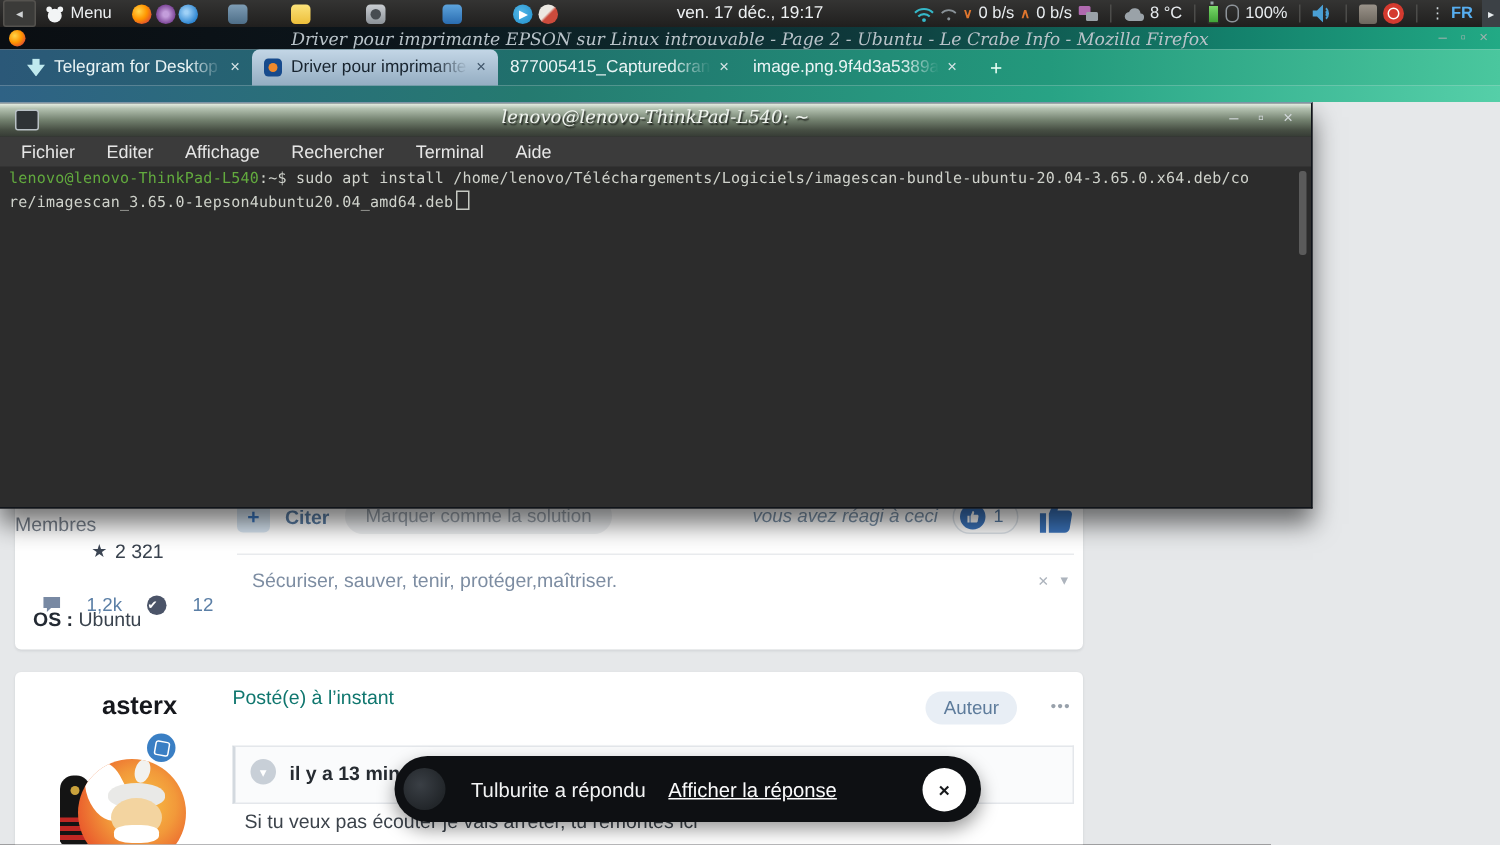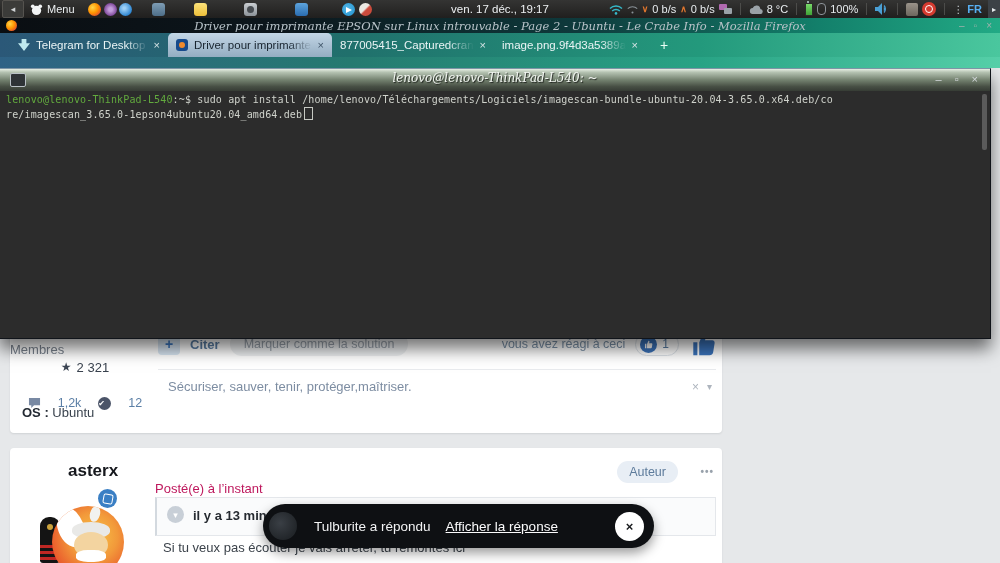--- a/index.html
+++ b/index.html
@@ -66,21 +66,21 @@
   .t1{width:158px;} .t2{width:164px;} .t3{width:162px;} .t4{width:152px;}
   .fav-dl{width:12px;height:12px;flex:0 0 auto;background:#bfe9ee;
       clip-path:polygon(50% 100%,0 35%,30% 35%,30% 0,70% 0,70% 35%,100% 35%);}
   .fav-crab{width:12px;height:12px;flex:0 0 auto;border-radius:3px;background:#174a8c;position:relative;}
   .fav-crab::after{content:"";position:absolute;left:3px;top:3px;width:6px;height:6px;border-radius:50%;background:#f08a2d;}
   .newtab{margin-left:14px;color:#eafff5;font-size:14px;line-height:1;}
   .ff-strip{position:absolute;top:57px;left:0;right:0;height:11px;z-index:39;
      background:linear-gradient(90deg,#2f6285 0%,#257a70 35%,#28a385 70%,#55cfa8 100%);}
 
   
-  .terminal{position:absolute;left:-1px;top:68px;width:992px;height:271px;z-index:30;background:#2c2c2c;
+  .terminal{position:absolute;left:-1px;top:68px;width:876px;height:271px;z-index:30;background:#2c2c2c;
      border:1px solid #10141a;border-top:1px solid #7d95a6;box-sizing:border-box;
      box-shadow:0 10px 16px rgba(0,0,0,.55);}
   .t-titlebar{position:relative;height:22px;
      background:linear-gradient(180deg,#e7efe4 0%,#b4c2b1 15%,#73816f 50%,#474f44 80%,#363c35 100%);}
   .t-win-icon{position:absolute;left:10px;top:4px;width:14px;height:12px;background:#2e3336;
      border:1px solid #b9c1c6;border-radius:2px;}
   .t-title{position:absolute;left:0;right:0;top:2px;text-align:center;font-family:"DejaVu Serif",serif;
      font-style:italic;font-size:12px;color:#f0f4ef;text-shadow:1px 1px 1px rgba(0,0,0,.7);}
   .t-controls{position:absolute;right:12px;top:3px;display:flex;gap:13px;color:#d2d7da;font-size:11px;line-height:1.3;}
   .t-menubar{height:20px;background:#3b3b3b;display:flex;align-items:center;padding-left:14px;}
@@ -105,33 +105,33 @@
   .stats-row{top:66px;display:flex;justify-content:center;align-items:center;gap:6px;font-size:12.5px;color:#5b7fa6;}
   .chk{width:13px;height:13px;border-radius:50%;background:#4b5468;color:#fff;font-size:8px;line-height:13px;display:inline-block;}
   .os-row{top:83px;font-size:13px;color:#3a434e;}
   .os-row b{color:#232a33;}
   .action-row{position:absolute;left:148px;right:6px;top:8px;height:28px;display:flex;align-items:center;gap:10px;}
   .q-ico{width:22px;height:22px;border-radius:4px;background:#d9e7f4;color:#3c79c4;font-weight:bold;
          font-size:14px;display:flex;align-items:center;justify-content:center;}
   .cite-link{font-size:13px;color:#5b7fa6;font-weight:700;}
   .mark-pill{background:#eef0f2;border-radius:15px;padding:5px 14px;font-size:12.5px;color:#99a2ac;}
   .spacer{flex:1;}
-  .reacted{font-size:12.5px;color:#7d94ab;}
+  .reacted{font-size:12.5px;color:#7d94ab;font-style:italic;}
   .react-pill{display:flex;align-items:center;gap:5px;border:1px solid #dde3e9;border-radius:14px;
               padding:2px 9px 2px 4px;background:#fff;font-size:12px;color:#5b7fa6;}
   .mini-thumb{width:17px;height:17px;border-radius:50%;background:#3b74bc;display:flex;align-items:center;justify-content:center;}
   .big-thumb{margin-left:2px;}
   .divider1{position:absolute;left:148px;right:6px;top:47px;height:1px;background:#e9ebee;}
   .sig-row{position:absolute;left:158px;right:10px;top:57px;display:flex;align-items:center;font-size:13px;color:#7d8da2;}
   .sig-row .txt{flex:1;}
   .sig-x{color:#adb4bd;font-size:12px;margin-right:8px;}
   .sig-ch{color:#adb4bd;font-size:10px;}
 
   .author-name{position:absolute;left:58px;top:13px;font-size:17px;font-weight:bold;color:#16181d;}
-  .posted{position:absolute;left:145px;top:33px;font-size:13px;color:#be185d;}
+  .posted{position:absolute;left:145px;top:9px;font-size:13px;color:#0f766e;}
   .auteur-badge{position:absolute;right:44px;top:13px;background:#e8eef5;color:#5d7b9b;font-size:12.5px;
                 padding:4px 12px;border-radius:13px;}
   .post-dots{position:absolute;right:8px;top:18px;color:#98a1ab;font-size:10px;letter-spacing:1px;font-weight:bold;}
   .epaulette{position:absolute;left:30px;top:69px;width:20px;height:46px;background:#141414;border-radius:9px 9px 3px 3px;}
   .epaulette::before{content:"";position:absolute;left:7px;top:7px;width:6px;height:6px;background:#caa23c;border-radius:50%;}
   .epaulette::after{content:"";position:absolute;left:0;right:0;bottom:2px;height:16px;
       background:repeating-linear-gradient(180deg,#bf2723 0 3px,#141414 3px 6px);}
   .avatar{position:absolute;left:42px;top:58px;width:72px;height:72px;border-radius:50%;overflow:hidden;
       background:radial-gradient(circle at 58% 42%,#f8c548 0%,#f2993a 40%,#ea5e2d 72%,#dc3f2a 100%);}
   .wing{position:absolute;left:6px;top:2px;width:26px;height:40px;background:#fff;border-radius:60% 40% 50% 50%;transform:rotate(-28deg);}
@@ -250,20 +250,28 @@
   <div class="terminal">
     <div class="t-titlebar">
       <span class="t-win-icon"></span>
       <span class="t-title">lenovo@lenovo-ThinkPad-L540: ~</span>
       <span class="t-controls">
         <span>–</span>
         <span>▫</span>
         <span>×</span>
       </span>
     </div>
+    <div class="t-menubar">
+      <span class="t-menu-item">Fichier</span>
+      <span class="t-menu-item">Editer</span>
+      <span class="t-menu-item">Affichage</span>
+      <span class="t-menu-item">Rechercher</span>
+      <span class="t-menu-item">Terminal</span>
+      <span class="t-menu-item">Aide</span>
+    </div>
     <div class="t-content">
       <div class="t-line"><span class="prompt">lenovo@lenovo-ThinkPad-L540</span><span>:~$</span><span> sudo apt install /home/lenovo/Téléchargements/Logiciels/imagescan-bundle-ubuntu-20.04-3.65.0.x64.deb/co</span></div>
       <div class="t-line"><span>re/imagescan_3.65.0-1epson4ubuntu20.04_amd64.deb</span><span class="cursor"></span></div>
       <div class="t-scroll" style="top:3px;"></div>
     </div>
   </div>
 
   <div class="panel">
     <div class="p-left">
       <span class="backbtn">◂</span>

